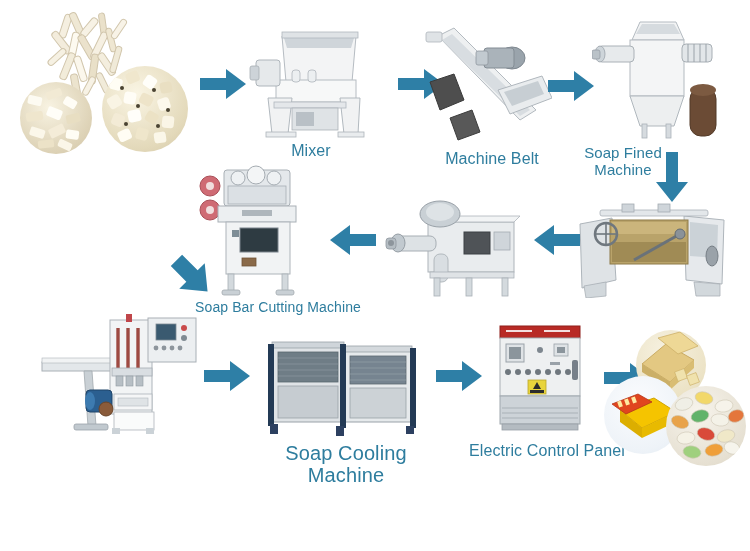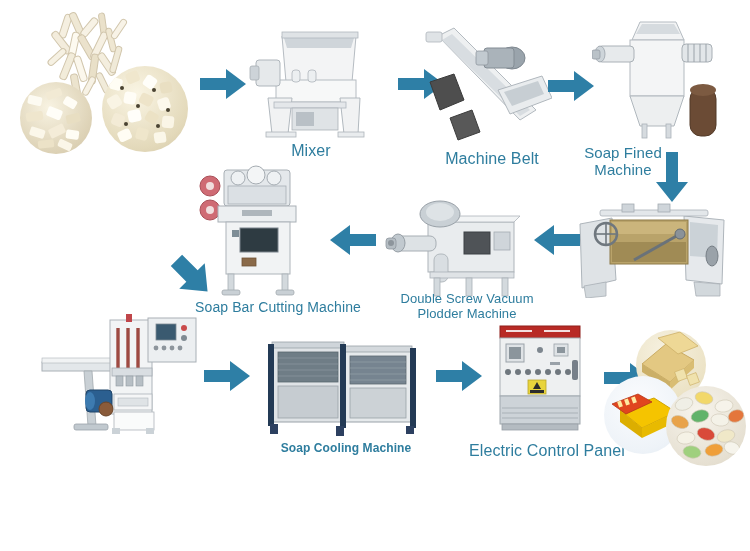--- a/index.html
+++ b/index.html
@@ -274,22 +274,20 @@
       <circle cx="9" cy="45" r="3" fill="#8d959c"></circle>
 
       <rect x="52" y="56" width="14" height="28" rx="6" fill="#d9dee2" stroke="#a6adb3" stroke-width=".8"></rect>
 
       <rect x="48" y="74" width="84" height="6" fill="#dfe3e6" stroke="#abb2b8" stroke-width=".8"></rect>
       <rect x="52" y="80" width="6" height="18" fill="#d4dade" stroke="#a9b0b6" stroke-width=".8"></rect>
       <rect x="120" y="80" width="6" height="18" fill="#d4dade" stroke="#a9b0b6" stroke-width=".8"></rect>
       <rect x="84" y="80" width="6" height="18" fill="#d4dade" stroke="#a9b0b6" stroke-width=".8"></rect>
     </svg>
   </div>
-  <div class="label" style="left:392px;top:292px;width:150px;font-size:13px;">Double Screw Vacuum
-Plodder Machine</div>
 
   <div class="arrow" style="left:330px;top:224px;width:46px;height:32px;">
     <svg viewBox="0 0 46 32">
         <path d="M46 10 H20 V1 L0 16 L20 31 V22 H46 Z" fill="#2e7fa6"></path>
       </svg>
   </div>
 
   <div class="node" style="left:198px;top:164px;width:120px;height:132px;">
     <svg width="120" height="132" viewBox="0 0 120 132">
 
@@ -407,21 +405,21 @@
 
       <rect x="2" y="12" width="6" height="82" fill="#233a55"></rect>
       <rect x="74" y="12" width="6" height="84" fill="#233a55"></rect>
       <rect x="144" y="16" width="6" height="80" fill="#233a55"></rect>
 
       <rect x="4" y="92" width="8" height="10" fill="#2c4060"></rect>
       <rect x="70" y="94" width="8" height="10" fill="#2c4060"></rect>
       <rect x="140" y="94" width="8" height="8" fill="#2c4060"></rect>
     </svg>
   </div>
-  <div class="label" style="left:252px;top:442px;width:188px;font-size:12px;font-weight:bold;">Soap Cooling Machine</div>
+  <div class="label" style="left:252px;top:442px;width:188px;font-size:20px;">Soap Cooling Machine</div>
 
   <div class="arrow" style="left:436px;top:360px;width:46px;height:32px;">
     <svg viewBox="0 0 46 32">
         <path d="M0 10 H26 V1 L46 16 L26 31 V22 H0 Z" fill="#2e7fa6"></path>
       </svg>
   </div>
 
   <div class="node" style="left:492px;top:320px;width:104px;height:116px;">
     <svg width="104" height="116" viewBox="0 0 104 116">
       <rect x="8" y="6" width="80" height="12" fill="#b82a25" stroke="#8f1f1b" stroke-width="1"></rect>

